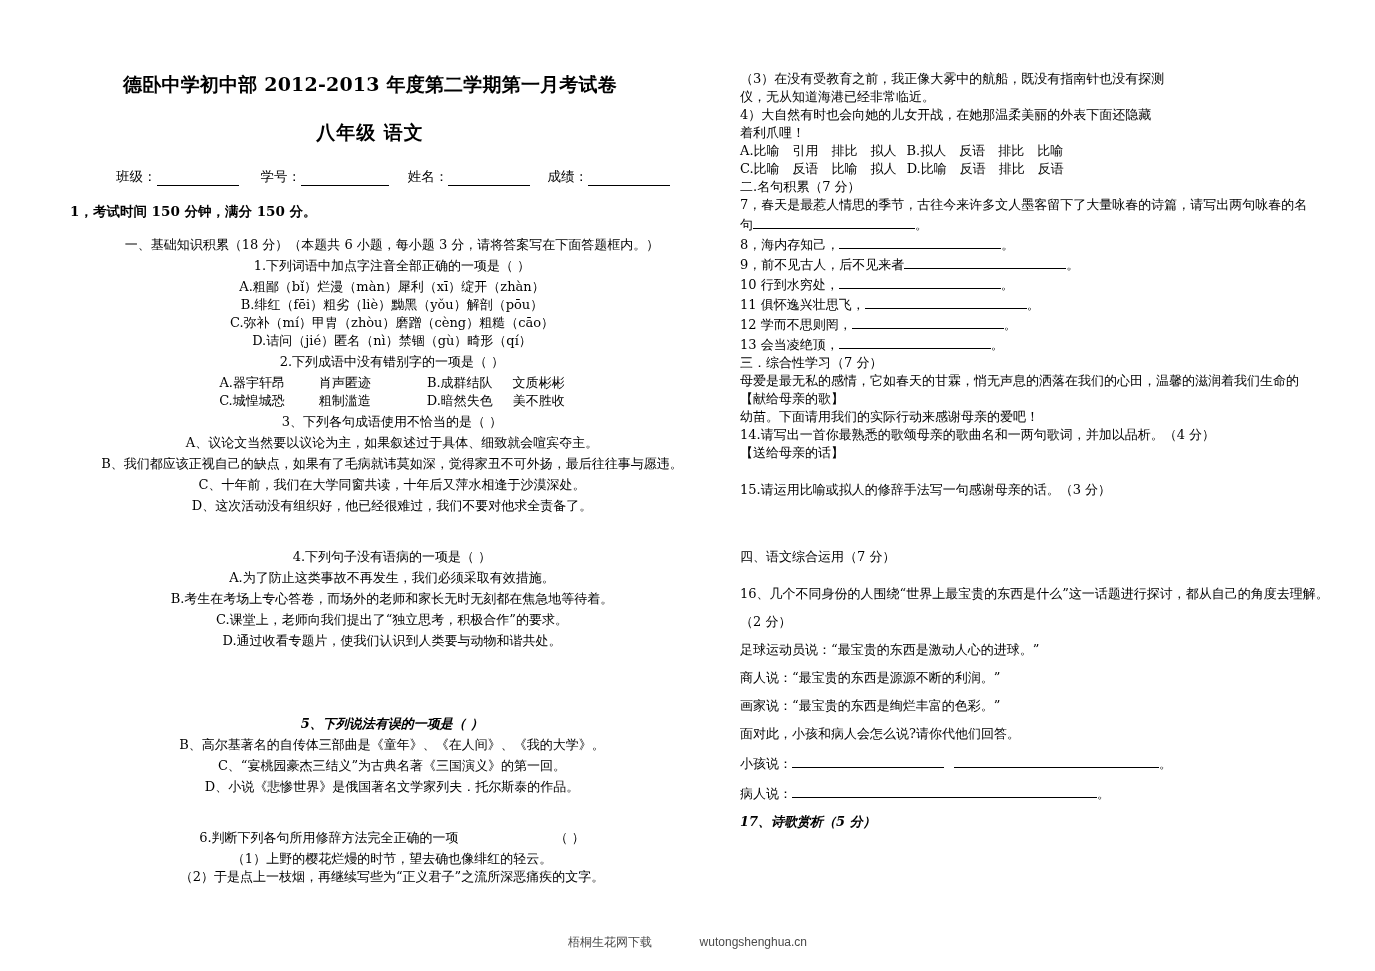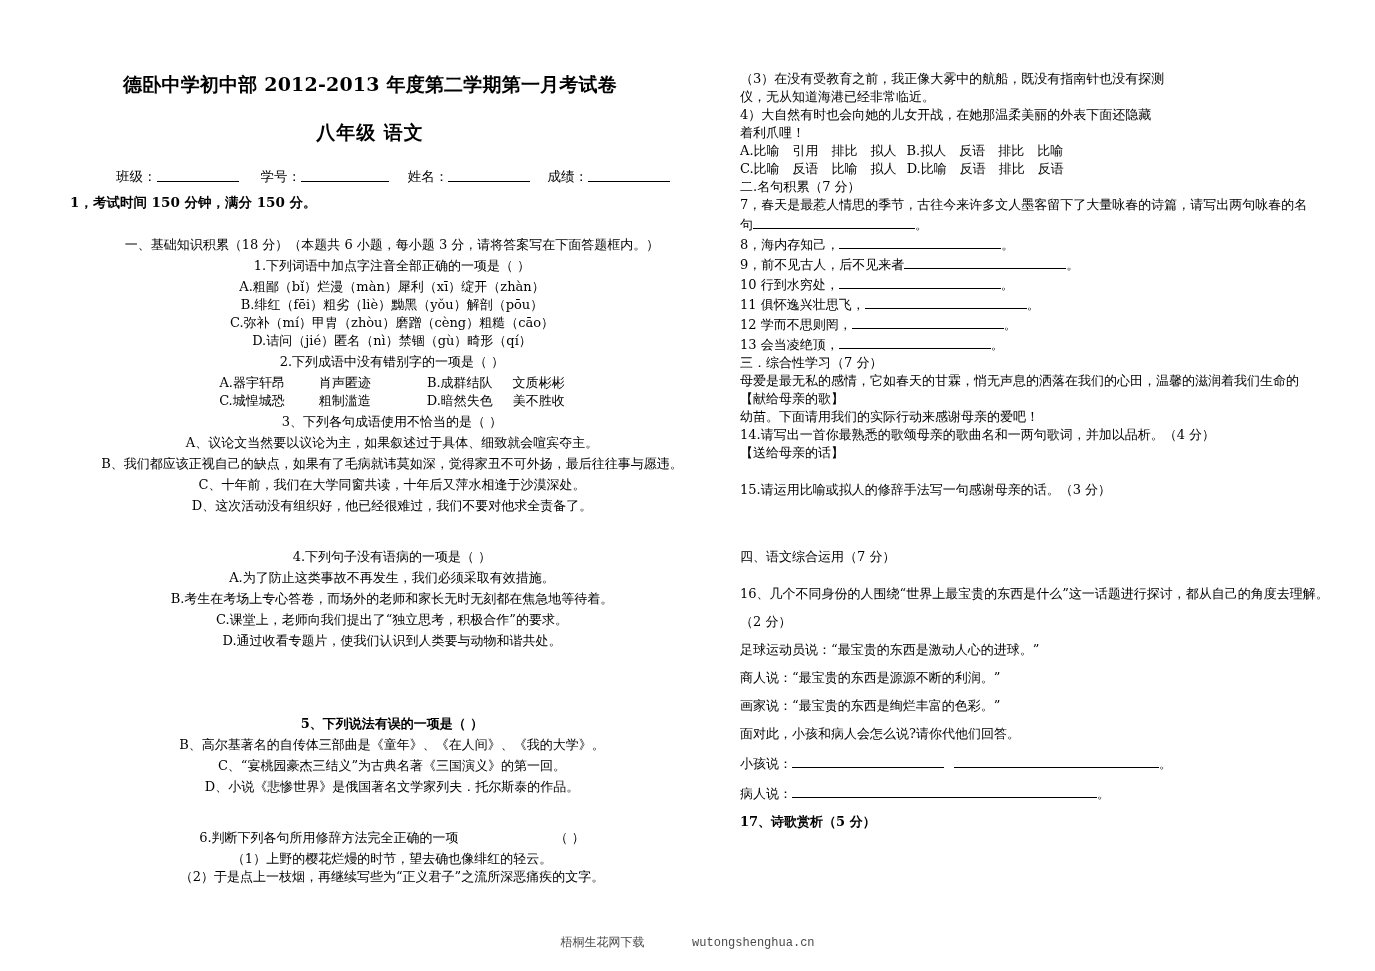--- a/index.html
+++ b/index.html
@@ -43,35 +43,35 @@
     margin-top: 22px;
     letter-spacing: 1px;
   }
   .idline {
     margin-top: 22px;
     font-size: 13.5px;
     display: flex;
     align-items: flex-end;
     padding-left: 46px;
   }
-  .idfield { display: inline-flex; align-items: flex-start; }
+  .idfield { display: inline-flex; align-items: flex-end; }
   .idlabel { white-space: nowrap; }
   .idblank {
     display: inline-block;
     border-bottom: 1px solid #000;
     height: 13px;
   }
   .w80 { width: 82px; }
   .w88 { width: 88px; }
   .gap-a { width: 28px; }
   .gap-b { width: 24px; }
   .gap-c { width: 22px; }
 
   .notes {
-    margin-top: 6px;
+    margin-top: 15px;
     font-size: 13.5px;
     font-weight: bold;
     line-height: 1.55;
   }
 
   
   .col {
     position: absolute;
     font-size: 13px;
     line-height: 1.0;
@@ -79,21 +79,21 @@
   .col-left  { left: 72px;  top: 238px;  width: 640px; text-align: center; }
   .col-right { left: 740px; top: 72px;   width: 640px; }
 
   .ln {
     white-space: nowrap;
     margin-bottom: 8px;
     font-size: 13px;
   }
   .ln.tight { margin-bottom: 5px; }
   .ln.loose { margin-bottom: 15px; }
-  .ln.b { font-weight: bold; }
+  .ln.b { font-weight: bold; font-style: italic; }
 
   .spacer-sm { height: 16px; }
   .spacer-md { height: 30px; }
   .spacer-lg { height: 46px; }
   .spacer-xl { height: 62px; }
 
   
   .blank {
     display: inline-block;
     border-bottom: 1px solid #000;
@@ -115,21 +115,21 @@
   .footer {
     position: absolute;
     left: 0;
     top: 934px;
     width: 1375px;
     text-align: center;
     font-size: 12px;
     color: #4a4a4a;
   }
   .footer .fgap { display: inline-block; width: 40px; }
-  .footer .furl { font-family: Liberation Mono, monospace; }
+  .footer .furl { font-family: Liberation Sans, sans-serif; }
 </style>
 </head>
 <body>
 
 <div class="page">
 
   <div class="header">
     <div class="doc-title">德卧中学初中部 2012-2013 年度第二学期第一月考试卷</div>
     <div class="doc-subtitle">八年级    语文</div>
 

